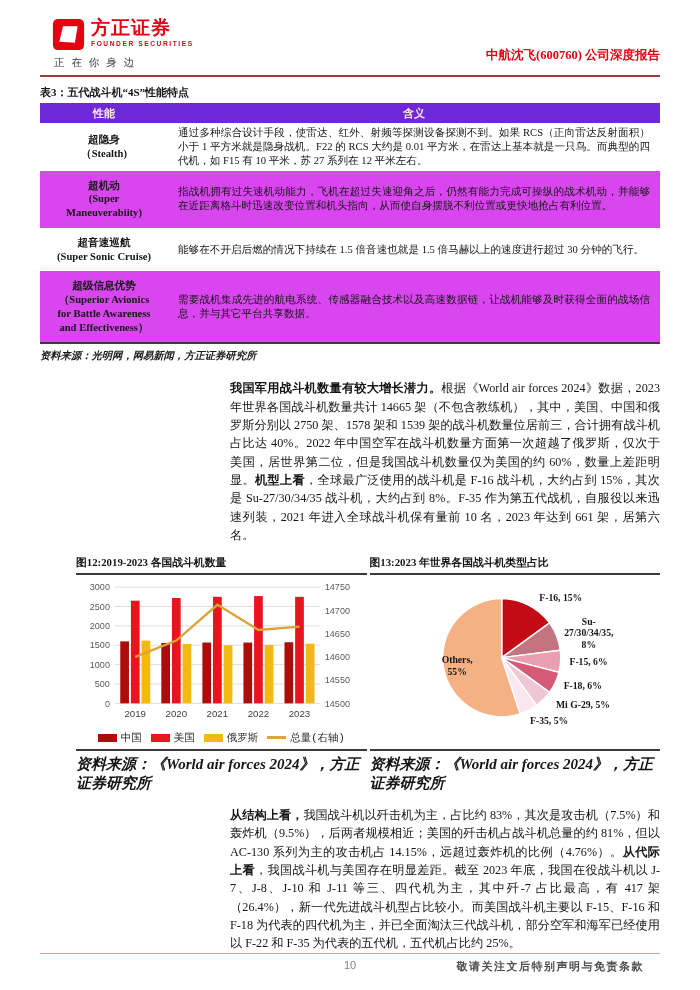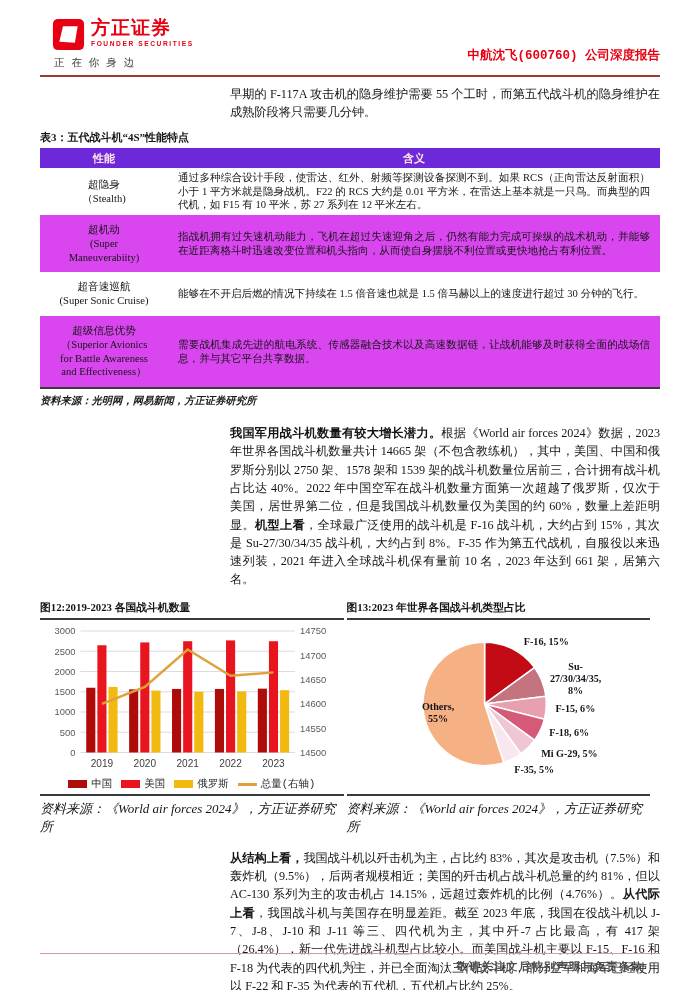--- a/index.html
+++ b/index.html
@@ -10,54 +10,54 @@
   }
   .content { padding:0 40px; }
 
   
   .header { padding:18px 40px 0 40px; position:relative; }
   .brand { display:flex; align-items:flex-start; gap:6px; margin-left:12px; }
   .logo-mark { width:33px; height:33px; flex:0 0 auto; }
   .brand-cn { font-family:"Liberation Sans","DejaVu Sans",sans-serif; font-weight:bold; font-size:19px; color:#E60012; letter-spacing:1px; line-height:1.05; }
   .brand-en { font-family:"Liberation Sans","DejaVu Sans",sans-serif; font-weight:bold; font-size:6.6px; color:#E60012; letter-spacing:1.6px; margin-top:2px; }
   .slogan { font-family:"Liberation Sans","DejaVu Sans",sans-serif; font-size:10.5px; color:#3a3a3a; margin:5px 0 0 14px; letter-spacing:2px; }
-  .report-title { position:absolute; right:40px; bottom:6px; font-family:Liberation Mono, monospace; font-weight:bold; font-size:12.5px; color:#E60012; }
+  .report-title { position:absolute; right:40px; bottom:6px; font-family:Liberation Serif, serif; font-weight:bold; font-size:12.5px; color:#E60012; }
   .header-rule { margin:5px 40px 0 40px; border-top:2px solid #9C3A33; }
 
   
   .para { width:430px; margin-left:190px; font-size:12.2px; line-height:1.5; text-align:justify; }
   .intro { margin-top:8px; }
   .b { font-weight:bold; }
 
   
   .tbl-caption { margin-top:8px; font-size:11px; font-weight:bold; }
   table { width:100%; border-collapse:collapse; margin-top:3px; font-size:10.6px; line-height:1.3; border-bottom:2px solid #3a3a3a; }
   thead th { background:#6d28d9; color:#FFE6E6; font-weight:bold; font-size:11px; padding:3px 0; }
   thead th.c1 { width:128px; }
-  td.tname { text-align:center; vertical-align:middle; white-space:pre-line; padding:8px 2px; }
+  td.tname { text-align:center; vertical-align:middle; white-space:pre-line; padding:8px 2px;font-weight:bold; }
   td.tdesc { text-align:justify; padding:3px 10px 3px 10px; }
   tr.alt { background:#d946ef; }
   .src { font-size:10.3px; font-style:italic; font-weight:600; color:#1d1d1d; margin-top:5px; }
 
   .para1 { margin-top:16px; }
   .para2 { margin-top:13px; }
 
   
-  .figures { display:flex; gap:3px; margin-top:12px; }
+  .figures { display:flex; gap:3px; margin-top:12px;margin-left:36px; }
   .figure { width:303.5px; }
   .fig-title { font-size:10.8px; font-weight:bold; padding-bottom:3px; border-bottom:2px solid #3a3a3a; }
   .fig-body { border-bottom:2px solid #3a3a3a; padding:3px 0 2px 0; height:176px; display:flex; flex-direction:column; }
   .fig-body svg { display:block; width:100%; }
   .bar-svg { flex:1 1 auto; }
   .legend { height:19px; display:flex; justify-content:center; align-items:center; gap:9px;
             font-family:Liberation Mono, monospace; font-size:10.5px; color:#262626; }
   .lg-item { display:inline-flex; align-items:center; gap:4px; }
   .sw { width:19px; height:8px; display:inline-block; }
   .swline { height:3px; }
-  .fig-source { font-size:13px; font-style:italic; font-weight:400; margin-top:4px; }
+  .fig-source { font-size:15px; font-style:italic; font-weight:700; margin-top:4px; }
 
   
   .tick { font-family:"Liberation Sans","DejaVu Sans",sans-serif; font-size:9.3px; fill:#595959; }
   .xlab { font-family:"Liberation Sans","DejaVu Sans",sans-serif; font-size:10px; fill:#404040; }
   .plab { font-family:"Liberation Serif","DejaVu Serif",serif; font-size:10px; font-weight:bold; fill:#14141e; }
 
   
   .footer { position:absolute; left:40px; right:40px; bottom:16px; }
   .footer-rule { border-top:1.5px solid #D49C9C; }
   .footer-row { position:relative; margin-top:5px; height:15px;
@@ -81,21 +81,20 @@
         <div class="brand-en">FOUNDER SECURITIES</div>
       </div>
     </div>
     <div class="slogan">正 在 你 身 边</div>
     <div class="report-title">中航沈飞(600760)  公司深度报告</div>
   </div>
   <div class="header-rule"></div>
 
   <div class="content">
 
-    <div class="para intro"><span>早期的 F-117A 攻击机的隐身维护需要 55 个工时，而第五代战斗机的隐身维护在成熟阶段将只需要几分钟。</span></div>
 
     <div class="tbl-caption">表3：五代战斗机“4S”性能特点</div>
     <table>
       <thead>
         <tr>
           <th class="c1">性能</th>
           <th>含义</th>
         </tr>
       </thead>
       <tbody>

